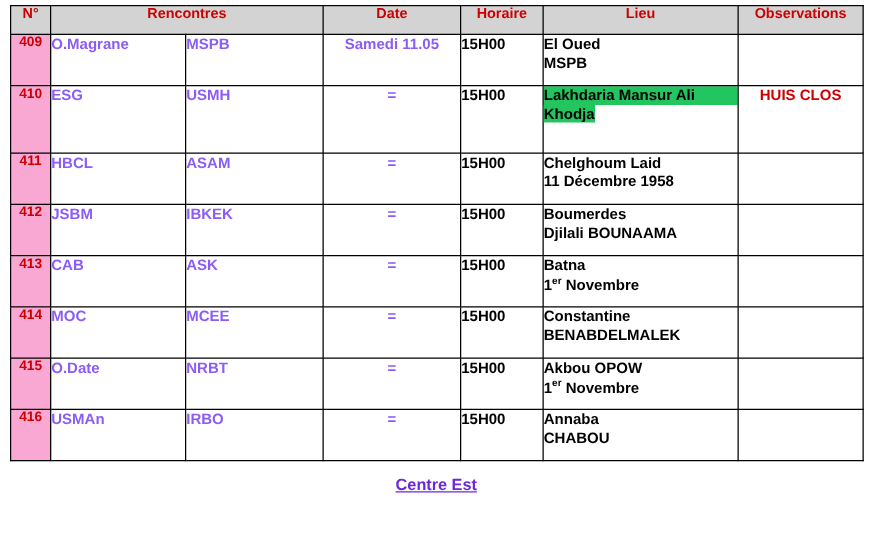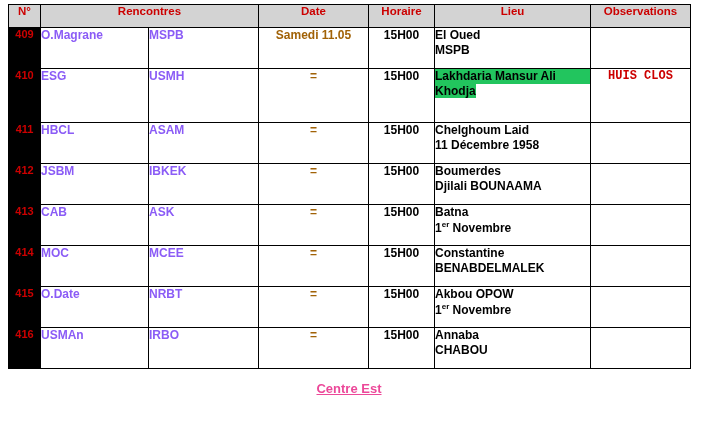--- a/index.html
+++ b/index.html
@@ -41,21 +41,21 @@
   }
   .col-no      { width: 32px; }
   .col-team1   { width: 108px; }
   .col-team2   { width: 110px; }
   .col-date    { width: 110px; }
   .col-heure   { width: 66px; }
   .col-lieu    { width: 156px; }
   .col-obs     { width: 100px; }
 
   td.cell-no {
-    background: #000000;
+    background: #f9a8d4;
     color: #cc0000;
     font-family: "Liberation Sans", sans-serif;
     font-weight: bold;
     font-size: 11px;
     text-align: center;
     vertical-align: middle;
   }
   td.cell-team {
     font-family: "Liberation Sans", sans-serif;
     font-weight: bold;
@@ -63,41 +63,41 @@
     color: #8b5cf6;
     padding: 5px 0 5px 8px;
     vertical-align: middle;
   }
   td.cell-date {
     font-family: "Liberation Sans", sans-serif;
     font-weight: bold;
     font-size: 12px;
     text-align: center;
     vertical-align: middle;
-    color: #a16207;
+    color: #8b5cf6;
   }
   td.cell-heure {
     font-family: "Liberation Sans", sans-serif;
     font-weight: bold;
     font-size: 12px;
-    text-align: center;
+    text-align: left;
     vertical-align: middle;
     color: #000000;
   }
   td.cell-lieu {
     font-family: "Liberation Sans", sans-serif;
     font-weight: bold;
     font-size: 12px;
     color: #000000;
     padding: 5px 4px 5px 8px;
     vertical-align: middle;
     line-height: 1.25;
   }
   td.cell-obs {
-    font-family: Liberation Mono, monospace;
+    font-family: Liberation Sans, sans-serif;
     font-weight: bold;
     font-size: 12px;
     color: #cc0000;
     text-align: center;
     vertical-align: middle;
   }
   .lieu-line1, .lieu-line2 { display: block; }
   .hl { background: #22c55e; }
   sup.ord { font-size: 8px; vertical-align: super; }
   tr.row { height: 41px; }
@@ -105,21 +105,21 @@
 
   .footer {
     text-align: center;
     margin-top: 10px;
     width: 682px;
   }
   .footer a {
     font-family: "Liberation Sans", sans-serif;
     font-weight: bold;
     font-size: 13px;
-    color: #ec4899;
+    color: #6d28d9;
     text-decoration: underline;
   }
 </style>
 </head>
 <body>
 
 <div class="page">
 
   <table class="fixtures">
     <colgroup>

